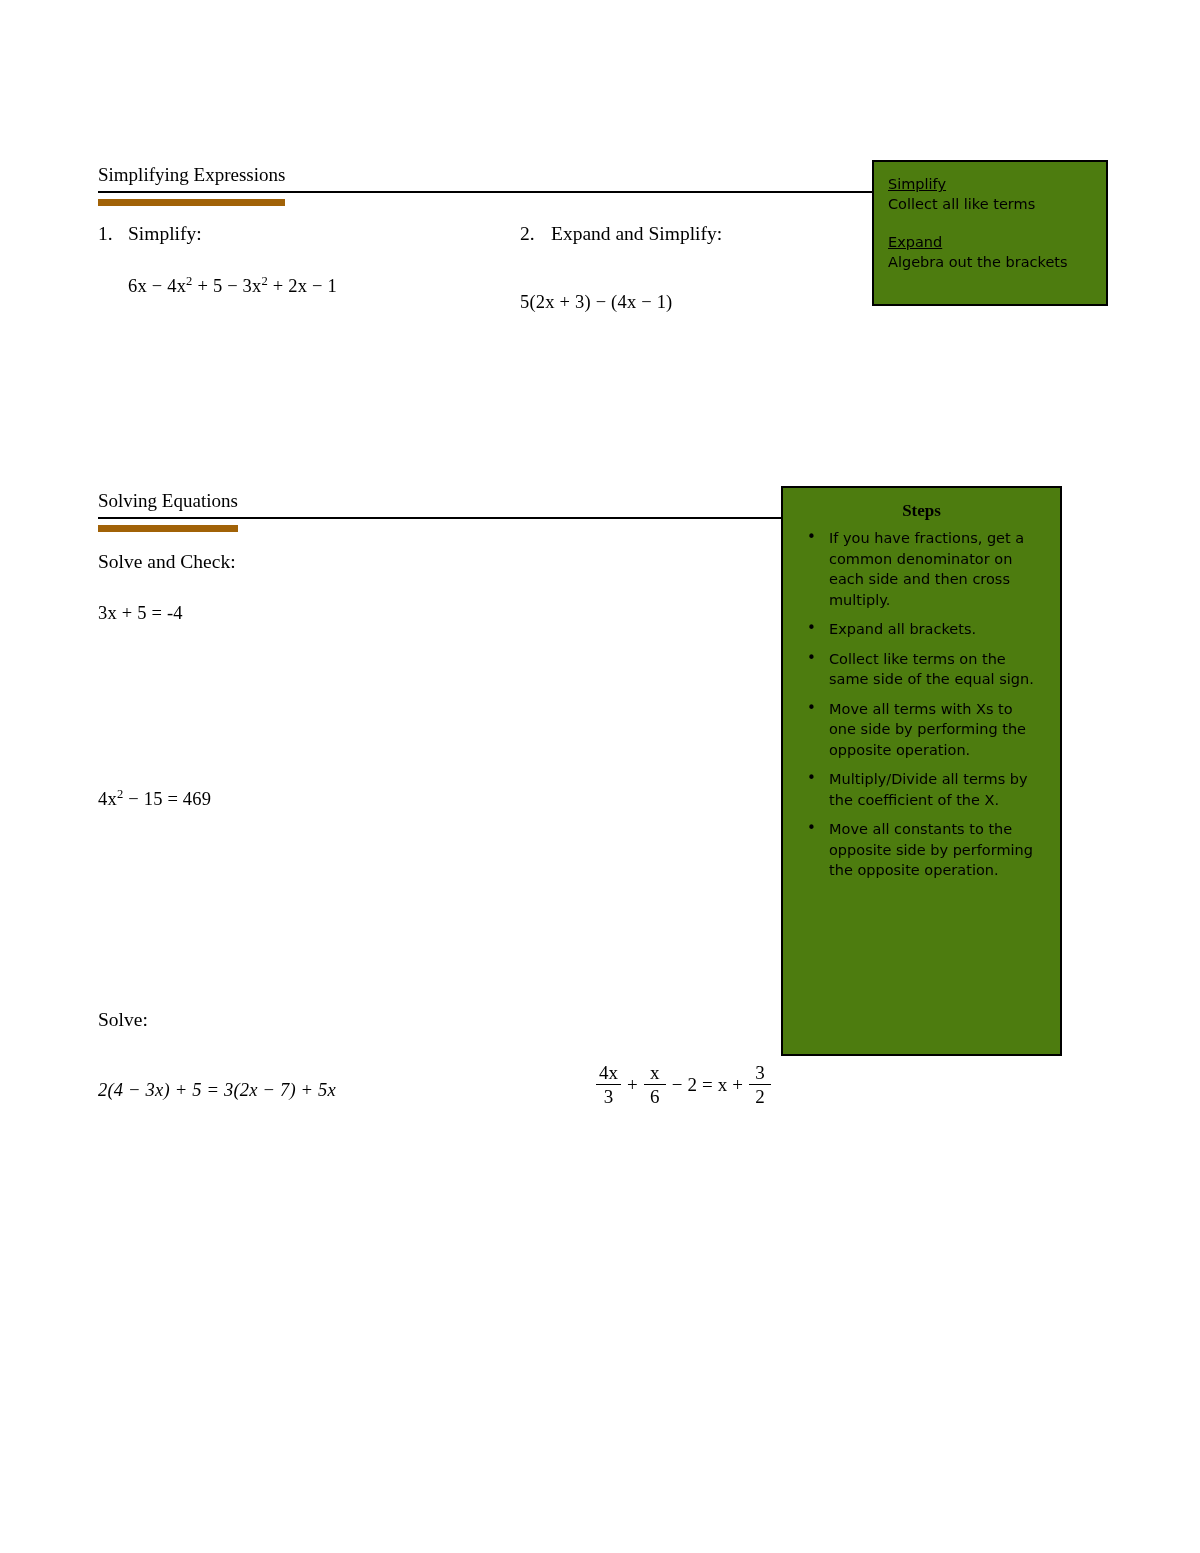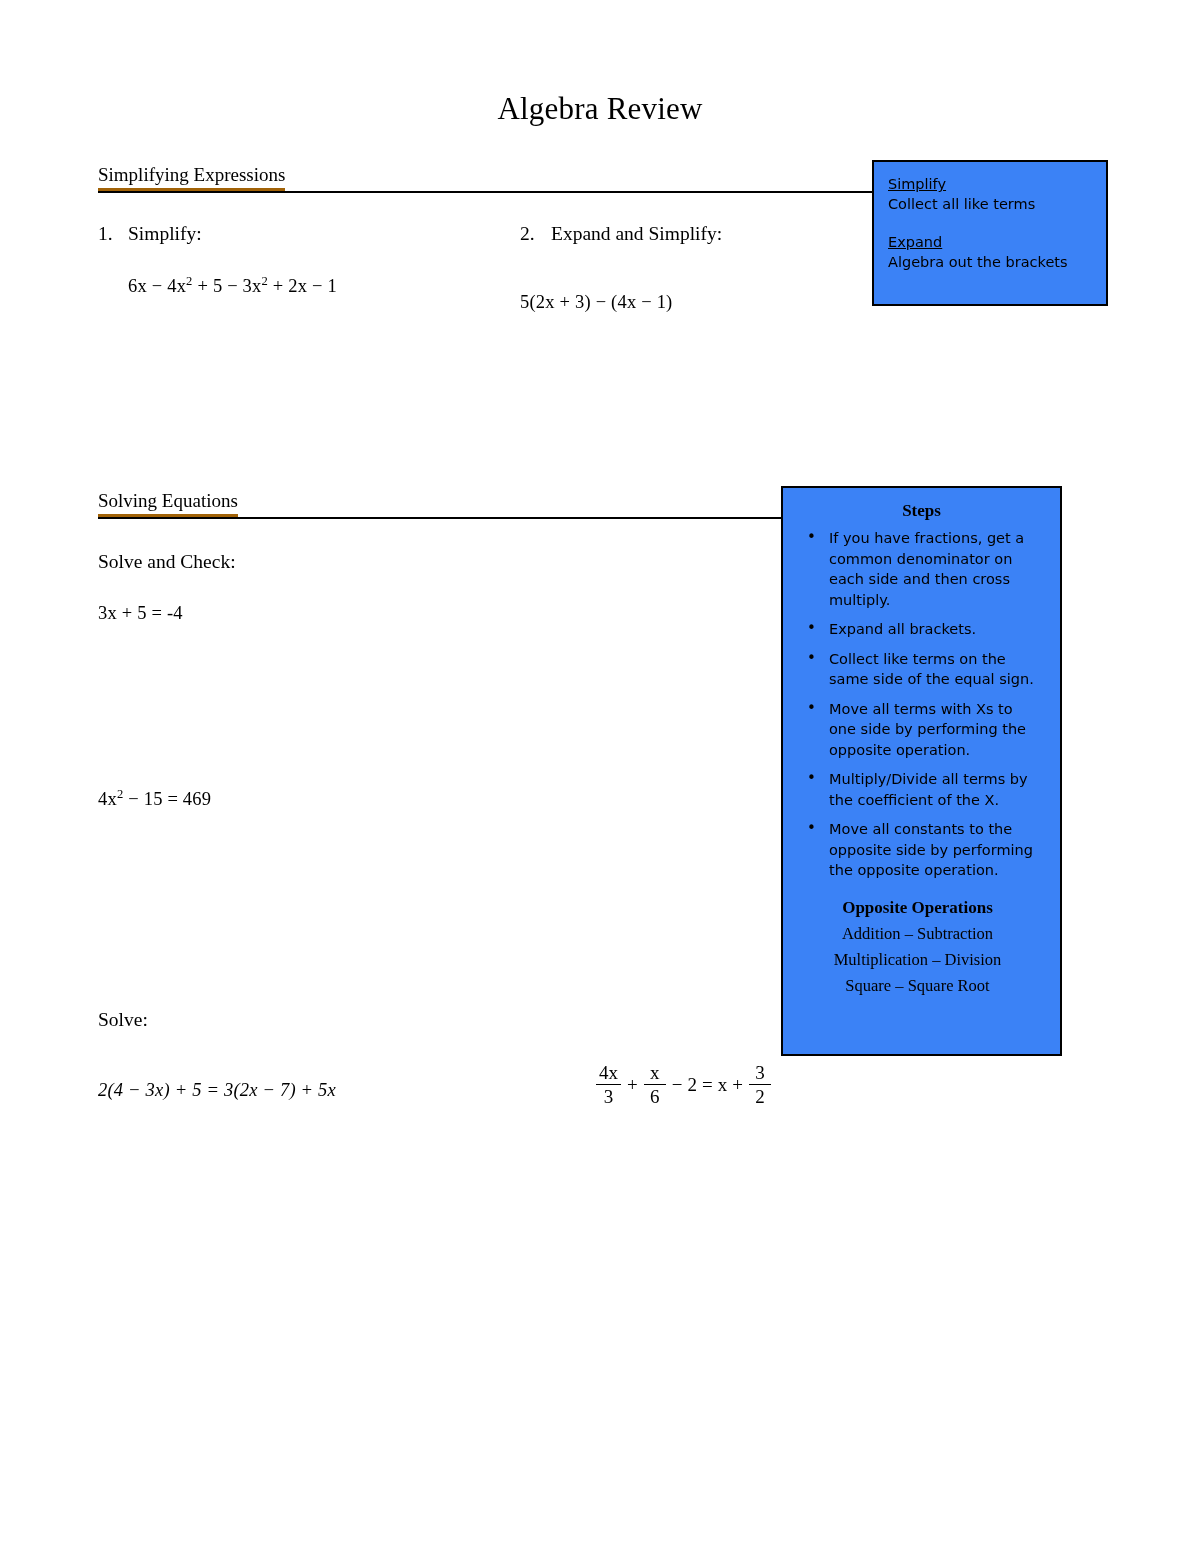--- a/index.html
+++ b/index.html
@@ -36,22 +36,22 @@
 
   
   .section-head {
     position: absolute;
     font-size: 19px;
     line-height: 24px;
     white-space: nowrap;
   }
   .section-head .label {
     display: inline-block;
-    border-bottom: 3px solid #a16207;
-    padding-bottom: 1px;
+    border-bottom: 7px solid #a16207;
+    padding-bottom: 12px;
   }
   .section-rule {
     position: absolute;
     height: 0;
     border-top: 2px solid #000;
   }
 
   
   .abs {
     position: absolute;
@@ -69,21 +69,21 @@
   .expr sup {
     font-size: 0.68em;
     vertical-align: super;
     line-height: 0;
   }
 
   
   .callout {
     position: absolute;
     border: 2px solid #000;
-    background: #3b82f6;
+    background: #4d7c0f;
     box-sizing: border-box;
   }
 
   .tipbox-inner {
     padding: 12px 14px 10px 14px;
     font-family: "DejaVu Sans", "Liberation Sans", sans-serif;
     font-size: 14.5px;
     line-height: 20px;
   }
   .tip-term {
@@ -170,21 +170,20 @@
   .op {
     padding: 0 4px;
     font-size: 19px;
   }
 </style>
 </head>
 <body>
 
 <div class="page">
 
-  <div class="doc-title">Algebra Review</div>
 
   <div class="section-head" style="left:98px; top:163px;">
     <span class="label">Simplifying Expressions</span>
   </div>
   <div class="section-rule" style="left:98px; top:191px; width:774px;"></div>
 
   <div class="abs prompt" style="left:98px; top:221px;">1.</div>
   <div class="abs prompt" style="left:128px; top:221px;">Simplify:</div>
   <div class="abs expr" style="left:128px; top:274px;">
     6x − 4x<sup>2</sup> + 5 − 3x<sup>2</sup> + 2x − 1
@@ -247,22 +246,16 @@
     <div class="steps-inner">
       <div class="steps-title">Steps</div>
       <ul class="steps-list">
         <li>If you have fractions, get a common denominator on each side and then cross multiply.</li>
         <li>Expand all brackets.</li>
         <li>Collect like terms on the same side of the equal sign.</li>
         <li>Move all terms with Xs to one side by performing the opposite operation.</li>
         <li>Multiply/Divide all terms by the coefficient of the X.</li>
         <li>Move all constants to the opposite side by performing the opposite operation.</li>
       </ul>
-      <div class="opp-block">
-        <div class="opp-title">Opposite Operations</div>
-        <div>Addition – Subtraction</div>
-        <div>Multiplication – Division</div>
-        <div>Square – Square Root</div>
-      </div>
     </div>
   </div>
 
 </div>
 
 </body></html>

